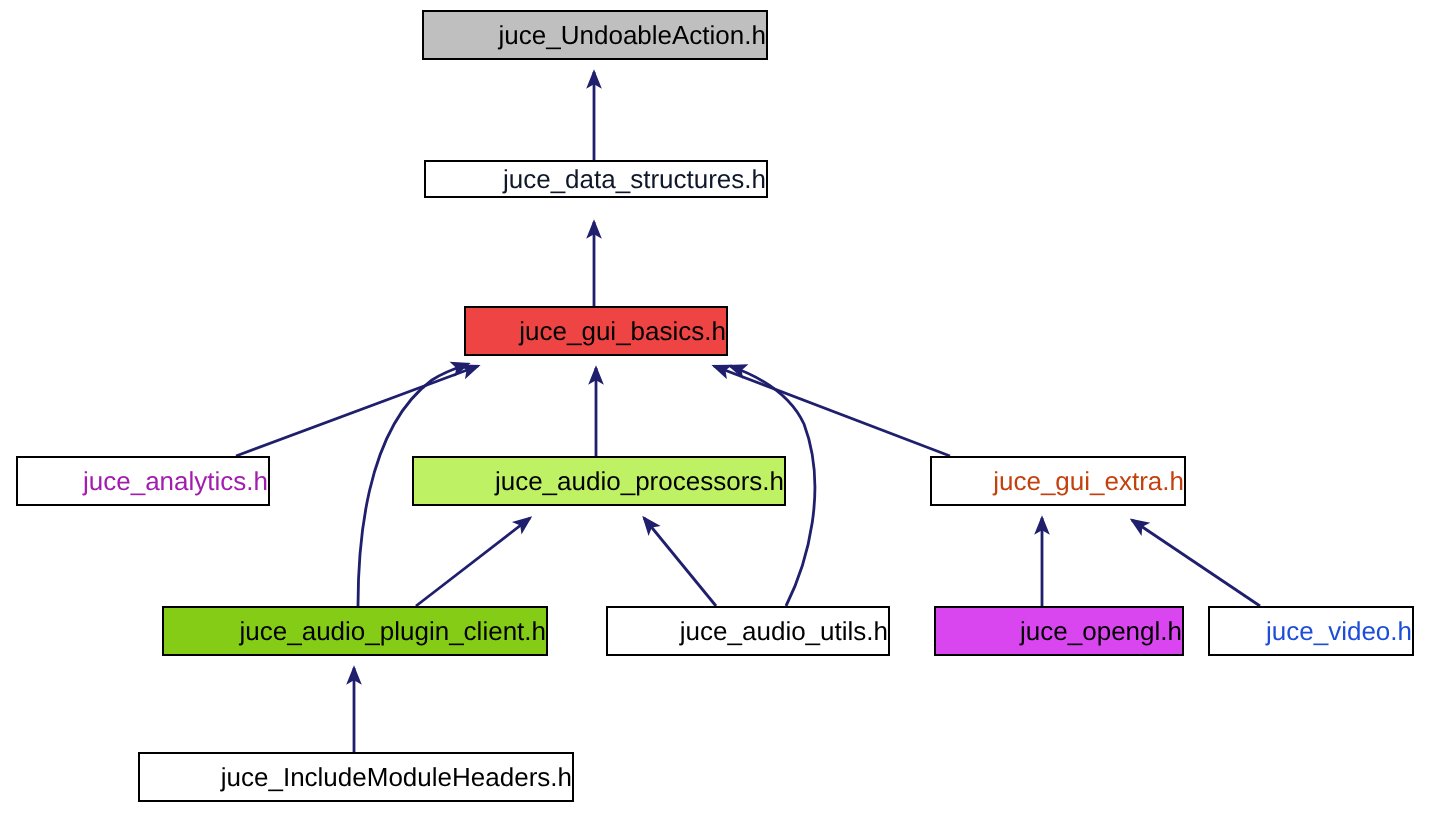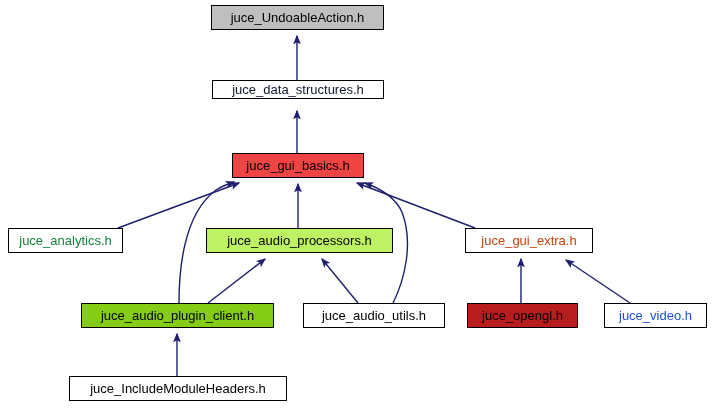--- a/index.html
+++ b/index.html
@@ -22,21 +22,21 @@
     width: 715px;
     height: 411px;
   }
   .node-box {
     position: absolute;
     box-sizing: border-box;
     border: 1px solid #000000;
     background: #ffffff;
     display: flex;
     align-items: center;
-    justify-content: center;
+    justify-content: flex-end;
     color: #000000;
     font-size: 13px;
     line-height: 1;
     white-space: nowrap;
     letter-spacing: 0px;
   }
   .node-box.root-node {
     background: #bfbfbf;
   }
   .node-label {
@@ -74,36 +74,36 @@
   <div id="nodes-layer">
       <div class="node-box root-node" style="left: 211px; top: 5px; width: 173px; height: 25px; background: rgb(191, 191, 191); border-color: rgb(0, 0, 0); color: rgb(0, 0, 0);">
         <span class="node-label">juce_UndoableAction.h</span>
       </div>
       <div class="node-box" style="left: 212px; top: 80px; width: 172px; height: 19px; background: rgb(255, 255, 255); border-color: rgb(0, 0, 0); color: #0f172a;">
         <span class="node-label">juce_data_structures.h</span>
       </div>
       <div class="node-box" style="left: 232px; top: 153px; width: 132px; height: 25px; background: #ef4444; border-color: rgb(0, 0, 0); color: rgb(0, 0, 0);">
         <span class="node-label">juce_gui_basics.h</span>
       </div>
-      <div class="node-box" style="left: 8px; top: 228px; width: 115px; height: 25px; background: rgb(255, 255, 255); border-color: rgb(0, 0, 0); color: #15803d;">
+      <div class="node-box" style="left: 8px; top: 228px; width: 127px; height: 25px; background: rgb(255, 255, 255); border-color: rgb(0, 0, 0); color: #a21caf;">
         <span class="node-label">juce_analytics.h</span>
       </div>
       <div class="node-box" style="left: 206px; top: 228px; width: 187px; height: 25px; background: #bef264; border-color: rgb(0, 0, 0); color: rgb(0, 0, 0);">
         <span class="node-label">juce_audio_processors.h</span>
       </div>
       <div class="node-box" style="left: 465px; top: 228px; width: 128px; height: 25px; background: rgb(255, 255, 255); border-color: rgb(0, 0, 0); color: #c2410c;">
         <span class="node-label">juce_gui_extra.h</span>
       </div>
       <div class="node-box" style="left: 81px; top: 303px; width: 193px; height: 25px; background: #84cc16; border-color: rgb(0, 0, 0); color: rgb(0, 0, 0);">
         <span class="node-label">juce_audio_plugin_client.h</span>
       </div>
       <div class="node-box" style="left: 303px; top: 303px; width: 142px; height: 25px; background: rgb(255, 255, 255); border-color: rgb(0, 0, 0); color: rgb(0, 0, 0);">
         <span class="node-label">juce_audio_utils.h</span>
       </div>
-      <div class="node-box" style="left: 467px; top: 303px; width: 111px; height: 25px; background: #b91c1c; border-color: rgb(0, 0, 0); color: rgb(0, 0, 0);">
+      <div class="node-box" style="left: 467px; top: 303px; width: 125px; height: 25px; background: #d946ef; border-color: rgb(0, 0, 0); color: rgb(0, 0, 0);">
         <span class="node-label">juce_opengl.h</span>
       </div>
       <div class="node-box" style="left: 604px; top: 303px; width: 103px; height: 25px; background: rgb(255, 255, 255); border-color: rgb(0, 0, 0); color: #1d4ed8;">
         <span class="node-label">juce_video.h</span>
       </div>
       <div class="node-box" style="left: 69px; top: 376px; width: 218px; height: 25px; background: rgb(255, 255, 255); border-color: rgb(0, 0, 0); color: rgb(0, 0, 0);">
         <span class="node-label">juce_IncludeModuleHeaders.h</span>
       </div>
     </div>
 

